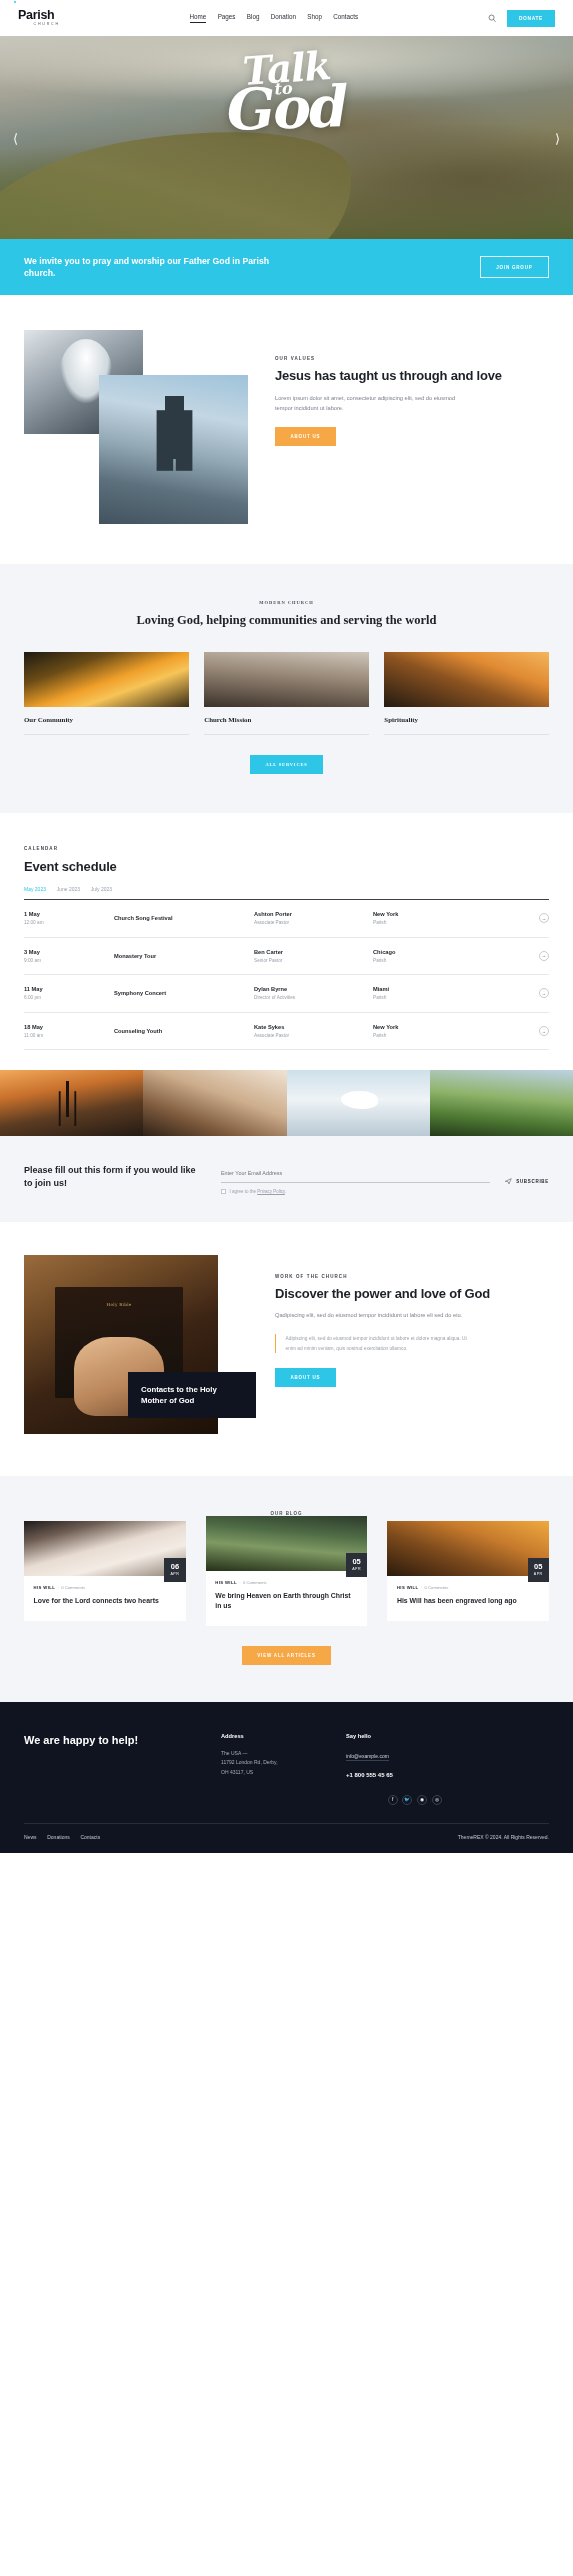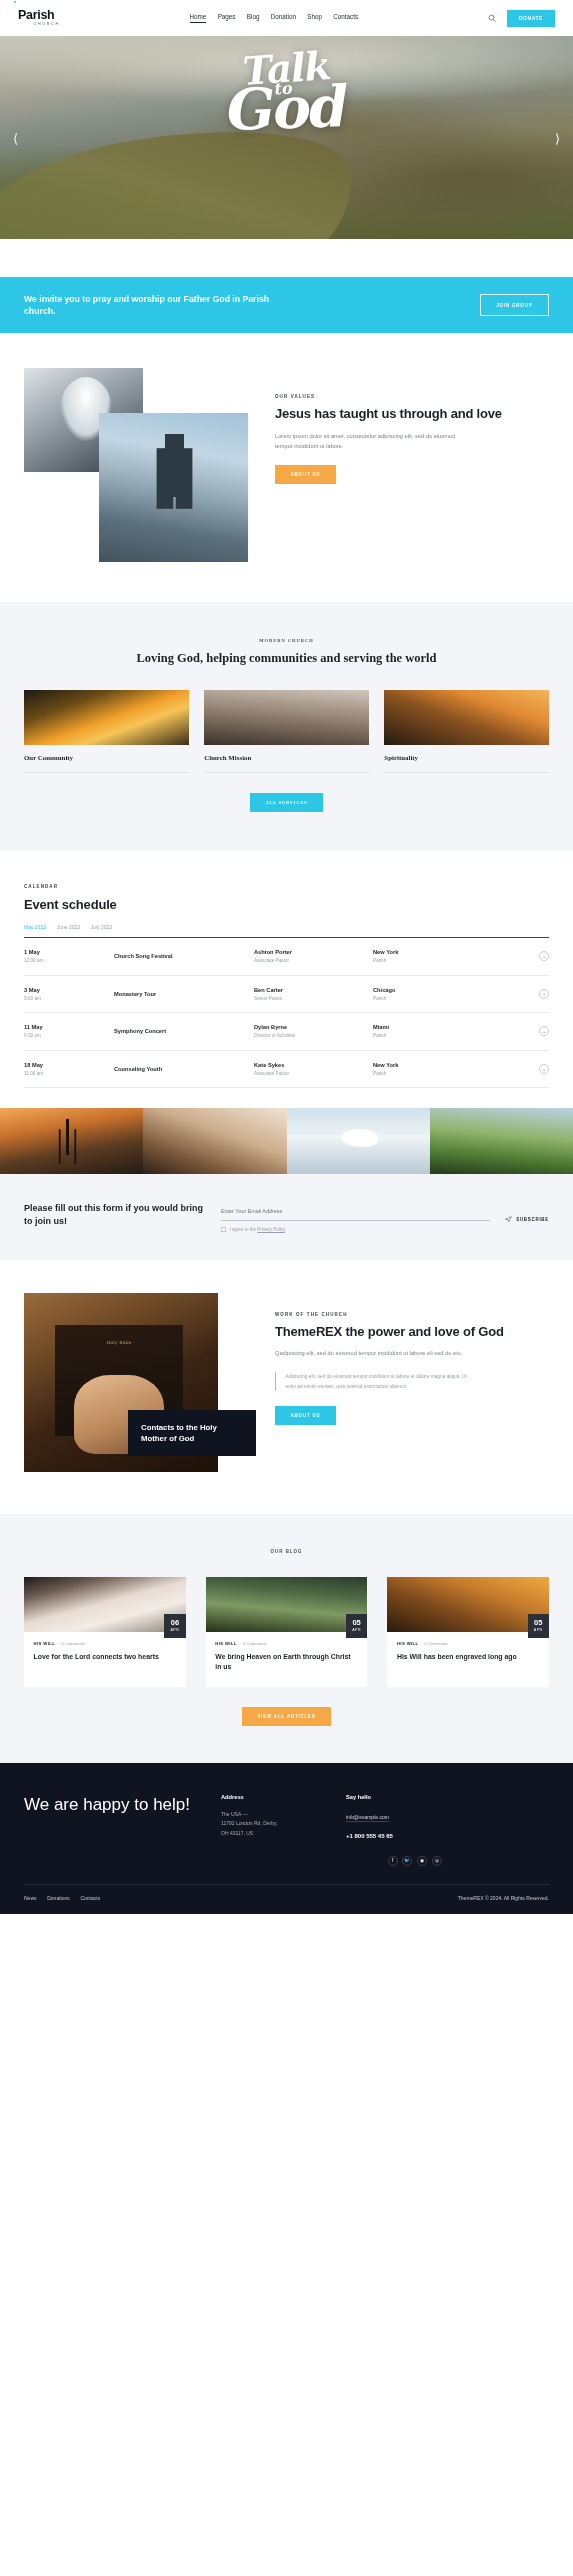--- a/index.html
+++ b/index.html
@@ -64,21 +64,21 @@
   .ht-3 { font-size: 57px; letter-spacing:-2.4px; margin-top:-10.7px; transform: rotate(-2deg); }
   .hero-arrow {
     position:absolute; top:50%; transform:translateY(-50%); z-index:5;
     color:#fff; font-size:13px; font-weight:300; cursor:pointer; opacity:.92;
     font-family:"DejaVu Sans", sans-serif;
   }
   .hero-arrow.left { left: 13px; }
   .hero-arrow.right { right: 13px; }
 
   
-  .cta { background:#2ec6e6; padding: 15.5px 0; margin-top: 38px; }
+  .cta { background:#2ec6e6; padding: 15.5px 0; }
   .cta-in { display:flex; align-items:center; }
   .cta-text { color:#fff; font-size:8.7px; font-weight:700; line-height:1.45; max-width: 251px; }
   .cta-btn {
     margin-left:auto; border:0.6px solid rgba(255,255,255,.85); background:transparent;
     color:#fff; font-size:4.5px; font-weight:700; letter-spacing:0.8px;
     padding: 7.2px 15.5px; cursor:pointer; font-family:inherit;
   }
 
   
   .values { padding: 35px 0 37px; }
@@ -209,42 +209,42 @@
     font-size: 7.8px; font-weight:700; line-height:1.42;
   }
   .power-text { flex:1; padding-top: 19px; }
   .quote {
     border-left: 1.2px solid #f7a846; padding-left: 9.6px; margin-top: 13px;
     font-size: 4.8px; color:#9aa0aa; line-height:2.05; max-width: 197px;
   }
 
   
   .blog { background:#f4f5f9; padding: 35px 0 37px; text-align:center; }
-  .blog-cards { display:flex; gap: 20px; margin-top: 23px; text-align:left; }
+  .blog-cards { display:flex; gap: 20px; text-align:left;align-items:center; }
   .bcard { flex:1; background:#fff; position:relative; }
   .bcard-img { height: 55px; }
   .b1 { background: linear-gradient(165deg,#1d1a19 0%, #6d5c52 22%, #e8dcd2 48%, #f3ece5 68%, #8d7e72 100%); }
   .b2 { background: linear-gradient(185deg,#2c3b2c 0%, #4f6b45 32%, #7f9a63 58%, #243018 100%); }
   .b3 { background: linear-gradient(200deg,#f0a93f 0%, #c67a2c 34%, #7d4a1c 62%, #2a1a0c 100%); }
   .badge {
     position:absolute; right: 0; top: 37px; width: 21.5px; padding: 4.8px 0 5.4px;
     background:#2b2f37; color:#fff; text-align:center;
   }
   .badge-day { font-size: 7.5px; font-weight:700; line-height:1; }
   .badge-mon { font-size: 3.6px; letter-spacing:0.5px; margin-top: 2.4px; }
   .bcard-body { padding: 9.6px 9.6px 14.3px; }
   .bmeta { font-size: 4.2px; color:#9aa0aa; }
   .bmeta b { color:#22252b; font-weight:700; letter-spacing:0.4px; }
   .btitle { font-size: 6.9px; font-weight:700; line-height:1.45; margin-top: 6px; color:#1d2026; }
   .blog-btn-wrap { margin-top: 20px; }
 
   
   .footer { background:#0f1420; color:#fff; padding: 31px 0 0; }
   .f-in { display:flex; }
-  .f-title { font-size: 17px; font-weight:400; line-height:1.32; width: 197px; }
+  .f-title { font-size: 11px; font-weight:700; line-height:1.32; width: 197px; }
   .f-col { width: 125px; }
   .f-h { font-size: 5.7px; font-weight:700; margin-bottom: 9.6px; }
   .f-line { font-size: 5px; color:#a7adb8; line-height:1.95; }
   .f-mail { font-size: 5px; color:#cfd4dd; border-bottom:0.6px solid #39404f; display:inline-block; padding-bottom:1.8px; text-decoration:none; }
   .f-phone { font-size: 6px; font-weight:700; color:#fff; margin-top: 10.7px; }
   .f-social { display:flex; gap: 4.8px; margin-top: 16.7px; justify-content:flex-end; padding-right: 107px; }
   .soc {
     width: 10px; height: 10px; border-radius:50%; border:0.6px solid #39404f;
     display:flex; align-items:center; justify-content:center; color:#fff; font-size:4.8px; cursor:pointer;
   }
@@ -430,21 +430,21 @@
 
 <div class="gallery wrap">
   <div class="g g1"></div>
   <div class="g g2"></div>
   <div class="g g3"></div>
   <div class="g g4"></div>
 </div>
 
 <div class="subscribe wrap">
   <div class="inner sub-in">
-    <div class="sub-title">Please fill out this form if you would bring to join us!</div>
+    <div class="sub-title">Please fill out this form if you would like to join us!</div>
     <div class="sub-form">
       <input class="sub-input" type="email" placeholder="Enter Your Email Address" style="">
       <div class="sub-check">
         <span class="sub-box"></span>
         <span class="sub-check-label"><span>I agree to the </span><u>Privacy Policy</u><span>.</span></span>
       </div>
     </div>
     <button class="sub-btn">
       <svg width="6.6" height="6.6" viewBox="0 0 20 20">
         <path d="M1 10 L19 2 L12 18 L9.5 11.5 Z" fill="none" stroke="#22252b" stroke-width="1.3" stroke-linejoin="round"></path>
@@ -460,21 +460,21 @@
       <div class="pm-img">
         <div class="pm-book">
           <span>Holy Bible</span>
         </div>
         <div class="pm-hands"></div>
       </div>
       <div class="pm-caption">Contacts to the Holy Mother of God</div>
     </div>
     <div class="power-text">
       <div class="eyebrow">WORK OF THE CHURCH</div>
-      <h2 class="h2">ThemeREX the power and love of God</h2>
+      <h2 class="h2">Discover the power and love of God</h2>
       <p class="body-p">Qadipiscing elit, sed do eiusmod tempor incididunt ut labore eli sed do eiu.</p>
       <div class="quote">Adipiscing elit, sed do eiusmod tempor incididunt ut labore et dolore magna aliqua. Ut enim ad minim veniam, quis nostrud exercitation ullamco.</div>
       <button class="btn-cyan" style="margin-top:14.3px">ABOUT US</button>
     </div>
   </div>
 </div>
 
 <div class="blog wrap">
   <div class="inner">
     <div class="section-eyebrow">OUR BLOG</div>

